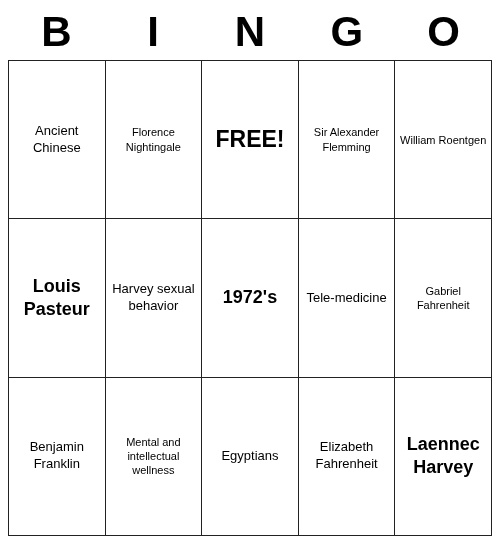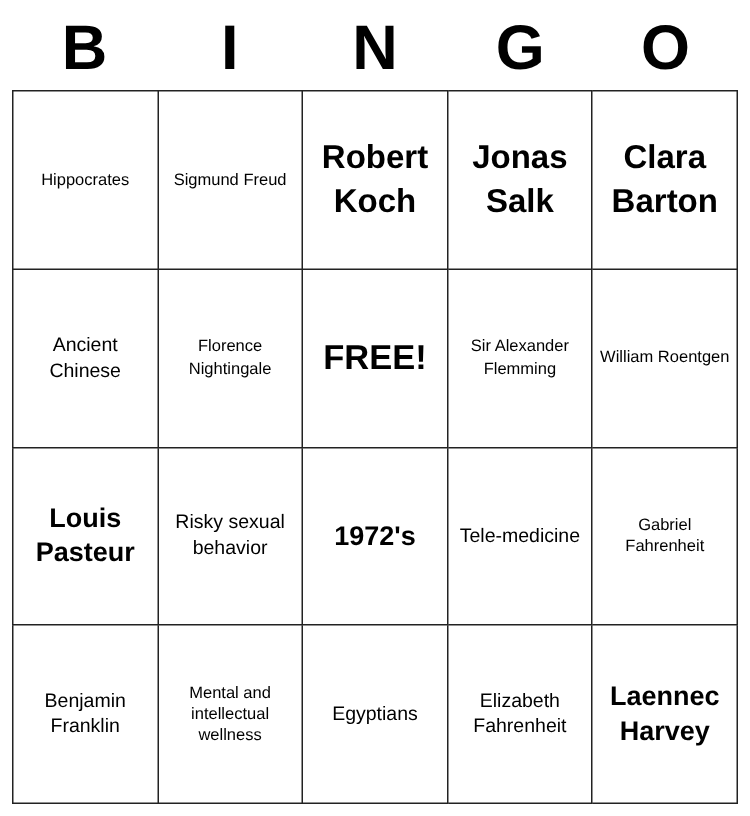--- a/index.html
+++ b/index.html
@@ -65,36 +65,29 @@
   <div class="bingo-letter">B</div>
   <div class="bingo-letter">I</div>
   <div class="bingo-letter">N</div>
   <div class="bingo-letter">G</div>
   <div class="bingo-letter">O</div>
 </div>
 
 <table class="bingo-grid">
   <tbody id="grid-body">
       <tr>
-        <td class="small-text">Hippocrates</td>
-        <td class="small-text">Sigmund Freud</td>
-        <td class="large-text">Robert Koch</td>
-        <td class="large-text">Jonas Salk</td>
-        <td class="large-text">Clara Barton</td>
-      </tr>
-      <tr>
         <td>Ancient Chinese</td>
         <td class="small-text">Florence Nightingale</td>
         <td class="free-cell">FREE!</td>
         <td class="small-text">Sir Alexander Flemming</td>
         <td class="small-text">William Roentgen</td>
       </tr>
       <tr>
         <td class="medium-large">Louis Pasteur</td>
-        <td>Risky sexual behavior</td>
+        <td>Harvey sexual behavior</td>
         <td class="medium-large">1972's</td>
         <td>Tele-medicine</td>
         <td class="small-text">Gabriel Fahrenheit</td>
       </tr>
       <tr>
         <td>Benjamin Franklin</td>
         <td class="small-text">Mental and intellectual wellness</td>
         <td>Egyptians</td>
         <td>Elizabeth Fahrenheit</td>
         <td class="medium-large">Laennec Harvey</td>

